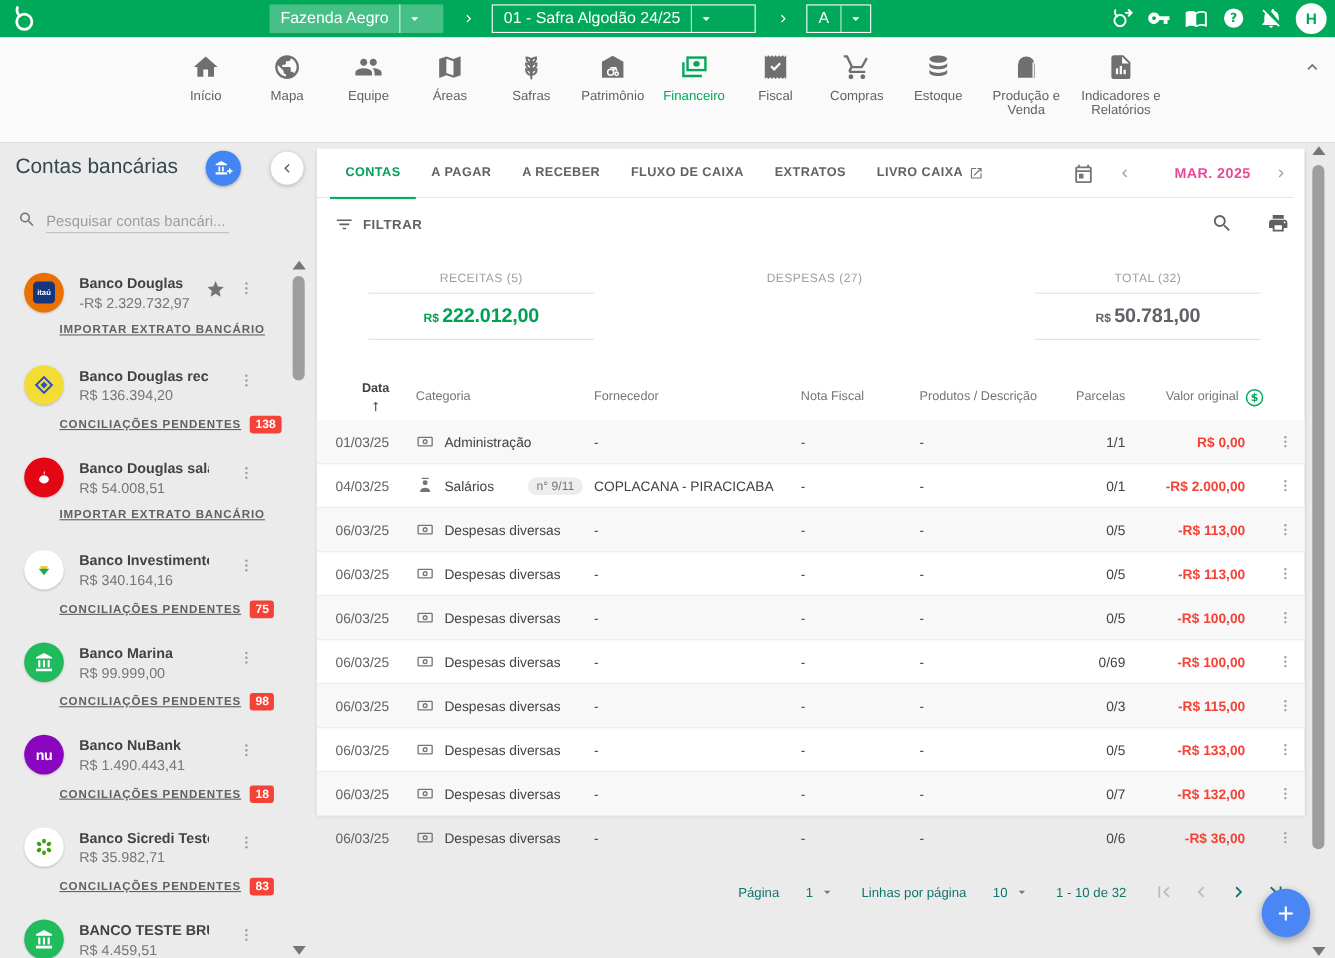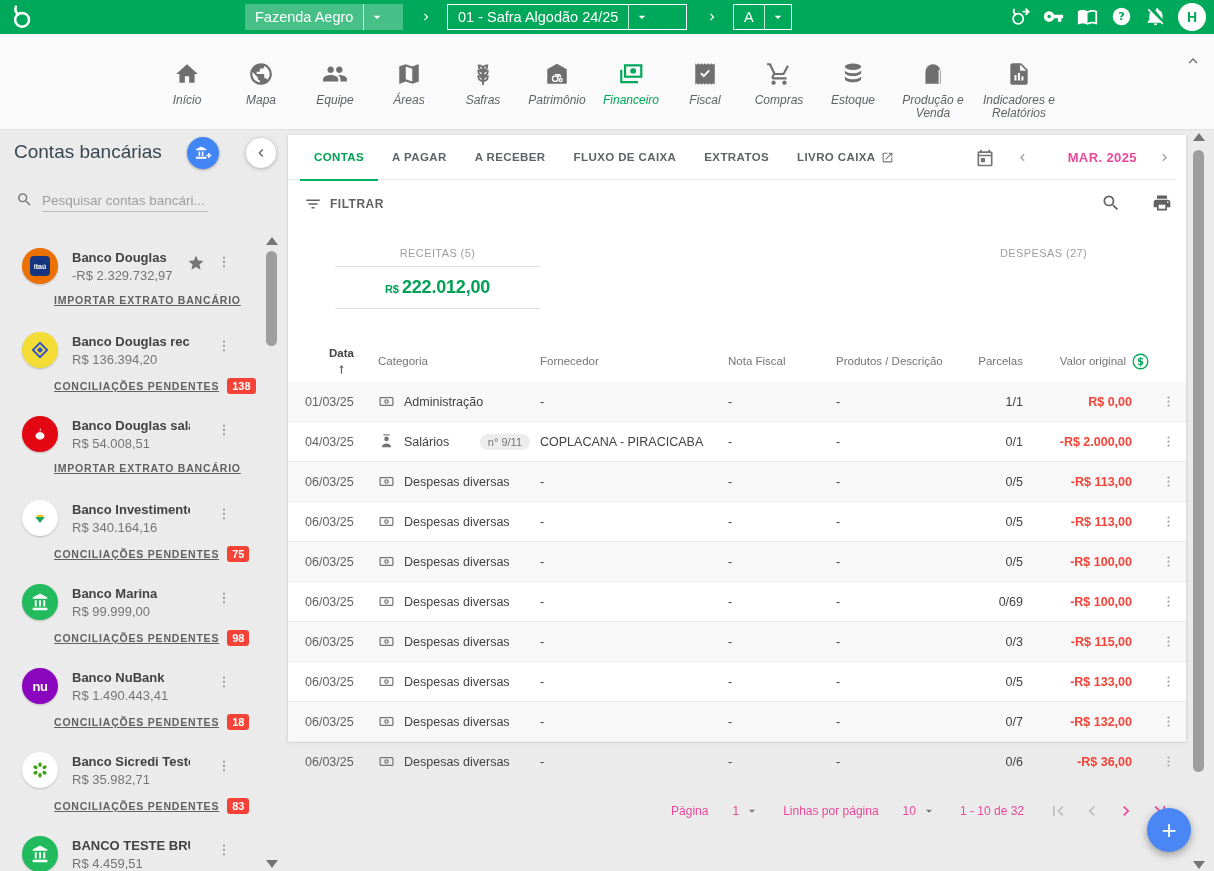--- a/index.html
+++ b/index.html
@@ -18,21 +18,21 @@
   .box-fill{background:rgba(255,255,255,.28);}
   .box-line{border:1.5px solid #fff;}
   .tb-chev{position:absolute;top:8px;width:14px;height:18px;color:#fff;}
   .tb-icons{position:absolute;right:48px;top:6px;display:flex;gap:13px;align-items:center;}
   .tb-icon{width:21px;height:21px;cursor:pointer;}
   .tb-avatar{position:absolute;right:8px;top:3px;width:28px;height:28px;border-radius:50%;background:#fff;color:#00a859;
     display:flex;align-items:center;justify-content:center;font-weight:bold;font-size:14px;cursor:pointer;}
 
   
   .navbar{position:absolute;left:0;top:34px;width:1214px;height:96px;background:#fafafa;border-bottom:1px solid #e0e0e0;box-sizing:border-box;}
-  .nav-items{position:absolute;left:150px;top:27px;display:flex;align-items:flex-start;font-style:italic;}
+  .nav-items{position:absolute;left:150px;top:14px;display:flex;align-items:flex-start;}
   .nav-item{width:74px;display:flex;flex-direction:column;align-items:center;cursor:pointer;color:#6f6f6f;}
   .nav-item.wide{width:86px;}
   .nav-item .nicon{width:26px;height:26px;}
   .nav-label{margin-top:7px;font-size:12px;color:#5f6368;text-align:center;line-height:13px;}
   .nav-item.active{color:#00a859;}
   .nav-item.active .nav-label{color:#00a859;}
   .nav-collapse{position:absolute;right:12px;top:18px;width:18px;height:18px;color:#757575;cursor:pointer;}
 
   
   .sidebar{position:absolute;left:0;top:130px;width:285px;height:741px;}
@@ -109,21 +109,21 @@
   .c-date{color:#616161;}
   .c-cat{display:flex;align-items:center;gap:9px;overflow:hidden;}
   .c-cat .ci{width:17px;height:17px;color:#757575;flex:none;}
   .cat-badge{margin-left:auto;margin-right:10px;background:#ededed;color:#757575;font-size:11px;border-radius:10px;padding:2px 8px;white-space:nowrap;}
   .c-parc{text-align:right;}
   .c-valor{text-align:right;color:#f44336;font-weight:600;padding-right:18px;}
   .c-kebab{display:flex;justify-content:center;}
   .c-kebab .i{width:15px;height:17px;color:#9e9e9e;cursor:pointer;}
 
   .tfoot{position:absolute;left:0;top:652px;right:0;height:48px;display:flex;align-items:center;justify-content:flex-end;
-    gap:24px;padding-right:16px;font-size:12px;color:#ec4899;}
+    gap:24px;padding-right:16px;font-size:12px;color:#0f766e;}
   .pg-sel{display:flex;align-items:center;gap:6px;cursor:pointer;}
   .pg-sel .i{width:14px;height:14px;color:#757575;}
   .pg-nav{display:flex;gap:14px;align-items:center;}
   .pg-nav .i{width:20px;height:20px;cursor:pointer;}
   .pg-dim{color:#bdbdbd;}
 
   .fab{position:absolute;left:1147px;top:808px;width:44px;height:44px;border-radius:50%;background:#4a87f5;color:#fff;
     display:flex;align-items:center;justify-content:center;font-size:26px;font-weight:300;cursor:pointer;
     box-shadow:0 3px 8px rgba(0,0,0,.35);z-index:5;}
 
@@ -668,20 +668,26 @@
     <div class="summary" id="summary">
         <div class="sum-block">
      <div class="sum-label">RECEITAS (5)</div>
      <div class="sum-value" style="color:#00a155">
        <span class="cur">R$</span><span class="val">222.012,00</span>
      </div>
    </div>
         <div class="sum-block">
      <div class="sum-label">DESPESAS (27)</div>
    </div>
+        <div class="sum-block">
+     <div class="sum-label">TOTAL (32)</div>
+     <div class="sum-value" style="color:#5f6368">
+       <span class="cur">R$</span><span class="val">50.781,00</span>
+     </div>
+   </div>
       </div>
 
     <div class="thead grid" id="thead">
         <div class="c-data">
      <span>Data</span>
      <span class="sort i">
             <svg viewBox="0 0 24 24" xmlns="http://www.w3.org/2000/svg">
               <path fill="currentColor" d="M12 4l-4.5 4.5h3.4V20h2.2V8.5h3.4z"></path>
             </svg>
           </span>

